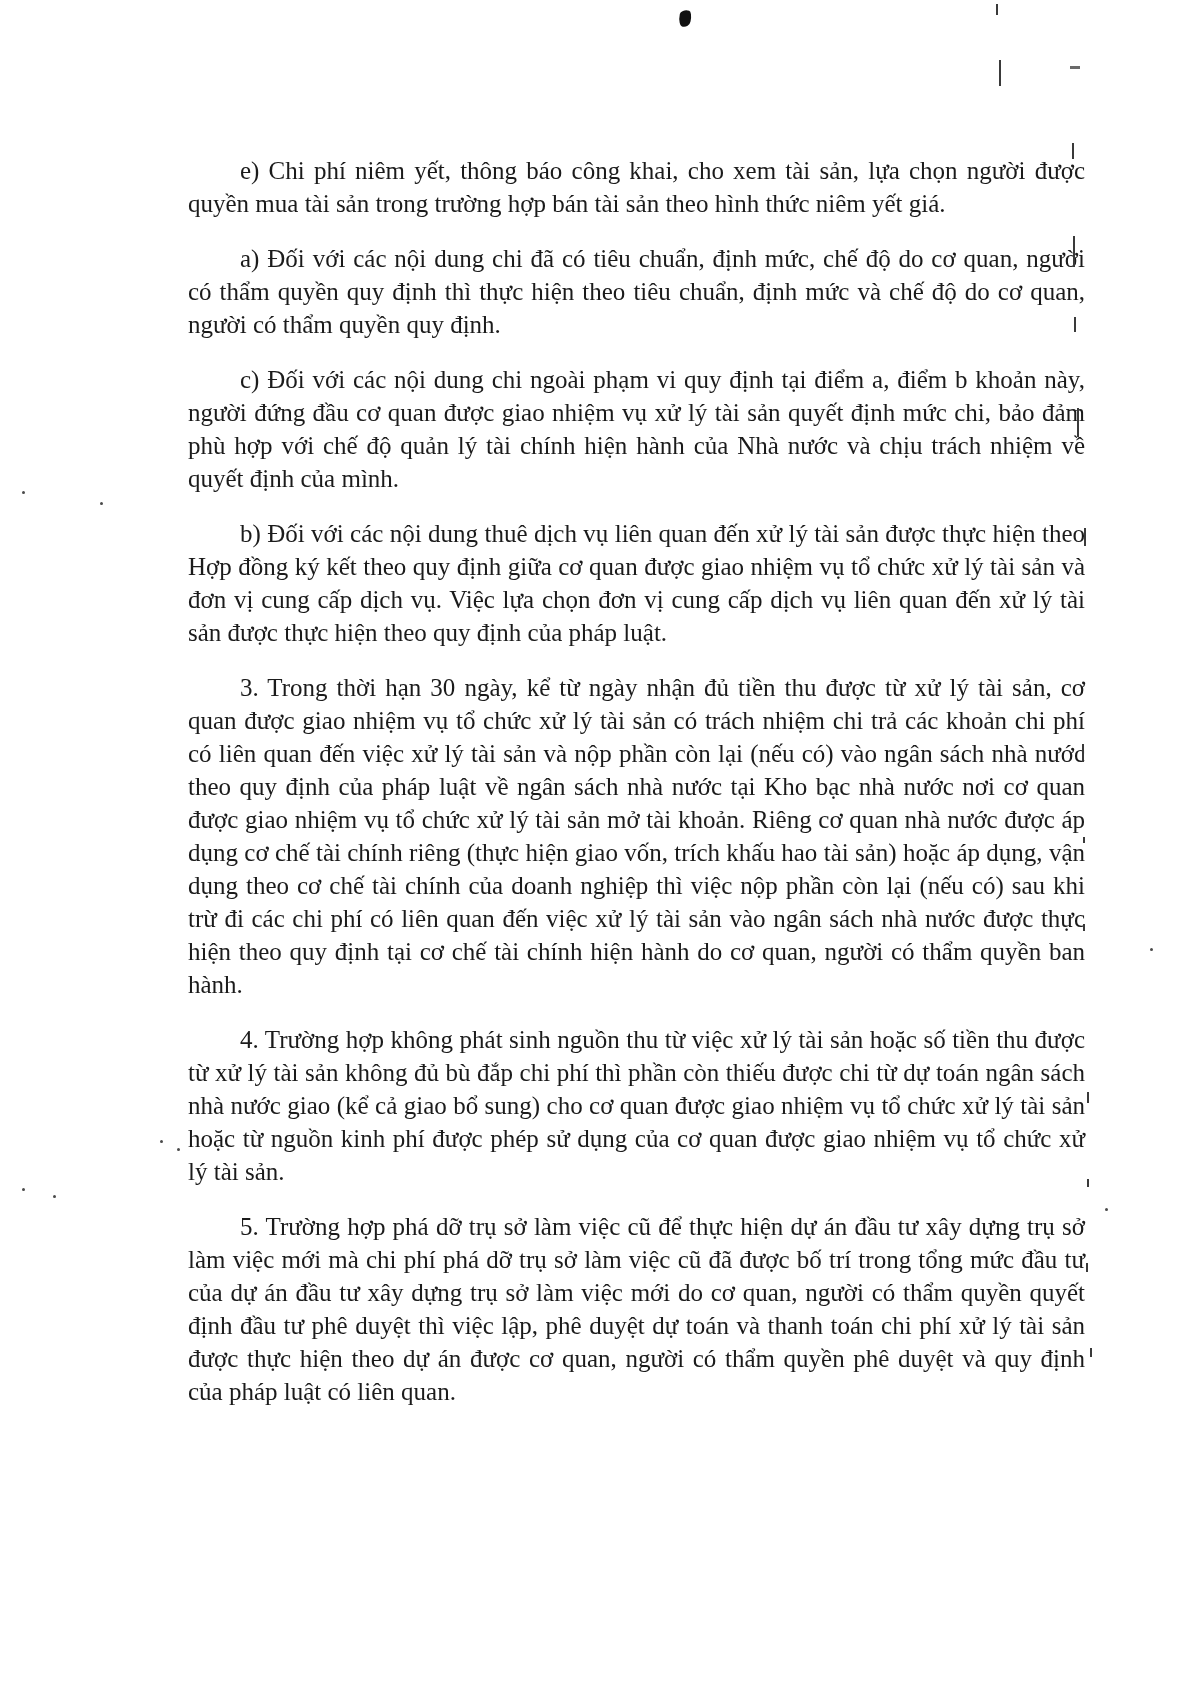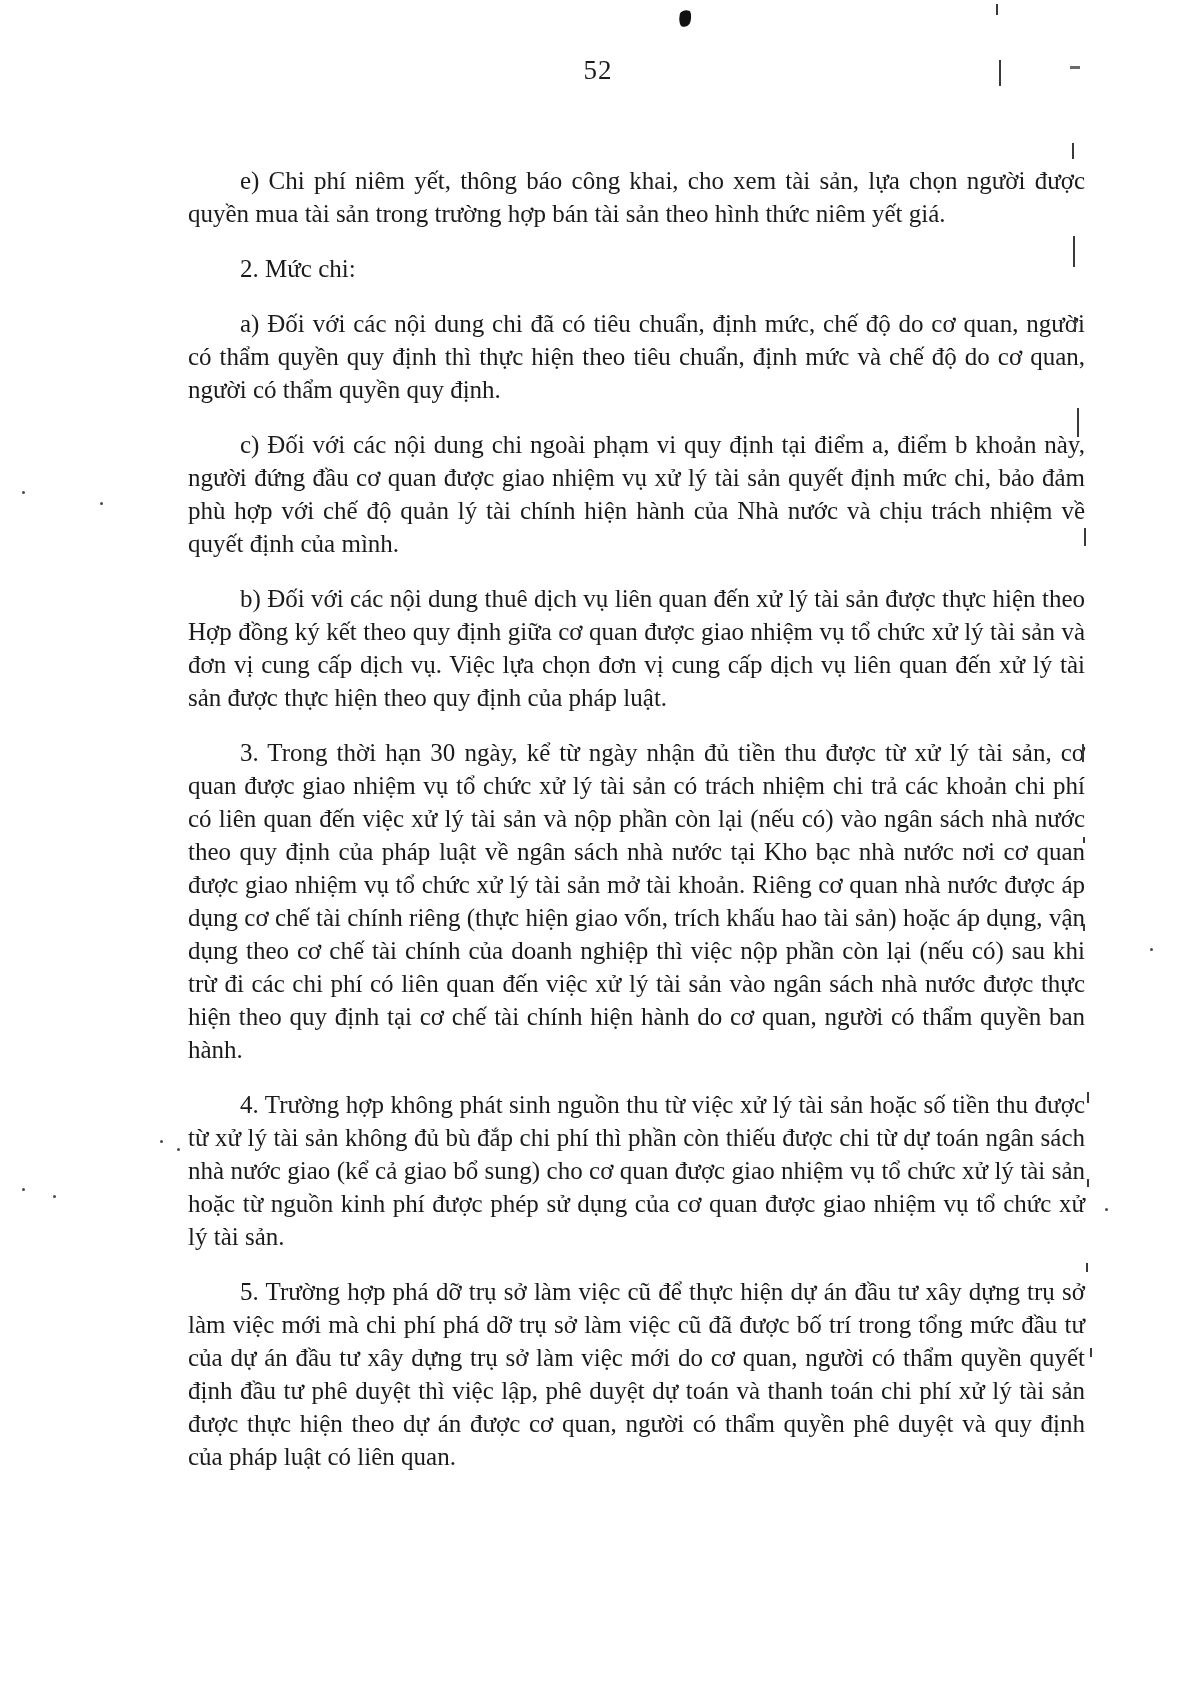--- a/index.html
+++ b/index.html
@@ -28,21 +28,21 @@
   .content {
     position: absolute;
     left: 188px;
     top: 146px;
     width: 897px;
     font-size: 25px;
     line-height: 33px;
     text-align: justify;
   }
   .content p {
-    margin: 18px 0 22px 0;
+    margin: 8px 0 22px 0;
     text-indent: 52px;
   }
   
   .artifact {
     position: absolute;
     background: #2a2a2a;
   }
   .ink-blot {
     position: absolute;
     left: 679px;
@@ -61,25 +61,23 @@
     border-radius: 50%;
   }
   .vdash { width: 2px; background: #3a3a3a; }
   .hdash { height: 3px; background: #6a6a6a; }
 </style>
 </head>
 <body>
 
 <div class="page">
 
-  <div class="page-number">52</div>
 
   <div class="content">
     <p>e) Chi phí niêm yết, thông báo công khai, cho xem tài sản, lựa chọn người được quyền mua tài sản trong trường hợp bán tài sản theo hình thức niêm yết giá.</p>
-    <p>2. Mức chi:</p>
     <p>a) Đối với các nội dung chi đã có tiêu chuẩn, định mức, chế độ do cơ quan, người có thẩm quyền quy định thì thực hiện theo tiêu chuẩn, định mức và chế độ do cơ quan, người có thẩm quyền quy định.</p>
     <p>c) Đối với các nội dung chi ngoài phạm vi quy định tại điểm a, điểm b khoản này, người đứng đầu cơ quan được giao nhiệm vụ xử lý tài sản quyết định mức chi, bảo đảm phù hợp với chế độ quản lý tài chính hiện hành của Nhà nước và chịu trách nhiệm về quyết định của mình.</p>
     <p>b) Đối với các nội dung thuê dịch vụ liên quan đến xử lý tài sản được thực hiện theo Hợp đồng ký kết theo quy định giữa cơ quan được giao nhiệm vụ tổ chức xử lý tài sản và đơn vị cung cấp dịch vụ. Việc lựa chọn đơn vị cung cấp dịch vụ liên quan đến xử lý tài sản được thực hiện theo quy định của pháp luật.</p>
     <p>3. Trong thời hạn 30 ngày, kể từ ngày nhận đủ tiền thu được từ xử lý tài sản, cơ quan được giao nhiệm vụ tổ chức xử lý tài sản có trách nhiệm chi trả các khoản chi phí có liên quan đến việc xử lý tài sản và nộp phần còn lại (nếu có) vào ngân sách nhà nước theo quy định của pháp luật về ngân sách nhà nước tại Kho bạc nhà nước nơi cơ quan được giao nhiệm vụ tổ chức xử lý tài sản mở tài khoản. Riêng cơ quan nhà nước được áp dụng cơ chế tài chính riêng (thực hiện giao vốn, trích khấu hao tài sản) hoặc áp dụng, vận dụng theo cơ chế tài chính của doanh nghiệp thì việc nộp phần còn lại (nếu có) sau khi trừ đi các chi phí có liên quan đến việc xử lý tài sản vào ngân sách nhà nước được thực hiện theo quy định tại cơ chế tài chính hiện hành do cơ quan, người có thẩm quyền ban hành.</p>
     <p>4. Trường hợp không phát sinh nguồn thu từ việc xử lý tài sản hoặc số tiền thu được từ xử lý tài sản không đủ bù đắp chi phí thì phần còn thiếu được chi từ dự toán ngân sách nhà nước giao (kể cả giao bổ sung) cho cơ quan được giao nhiệm vụ tổ chức xử lý tài sản hoặc từ nguồn kinh phí được phép sử dụng của cơ quan được giao nhiệm vụ tổ chức xử lý tài sản.</p>
     <p>5. Trường hợp phá dỡ trụ sở làm việc cũ để thực hiện dự án đầu tư xây dựng trụ sở làm việc mới mà chi phí phá dỡ trụ sở làm việc cũ đã được bố trí trong tổng mức đầu tư của dự án đầu tư xây dựng trụ sở làm việc mới do cơ quan, người có thẩm quyền quyết định đầu tư phê duyệt thì việc lập, phê duyệt dự toán và thanh toán chi phí xử lý tài sản được thực hiện theo dự án được cơ quan, người có thẩm quyền phê duyệt và quy định của pháp luật có liên quan.</p>
   </div>
 
   <div class="ink-blot"></div>
   <div class="artifact vdash" style="left:996px; top:4px;   height:11px;"></div>

